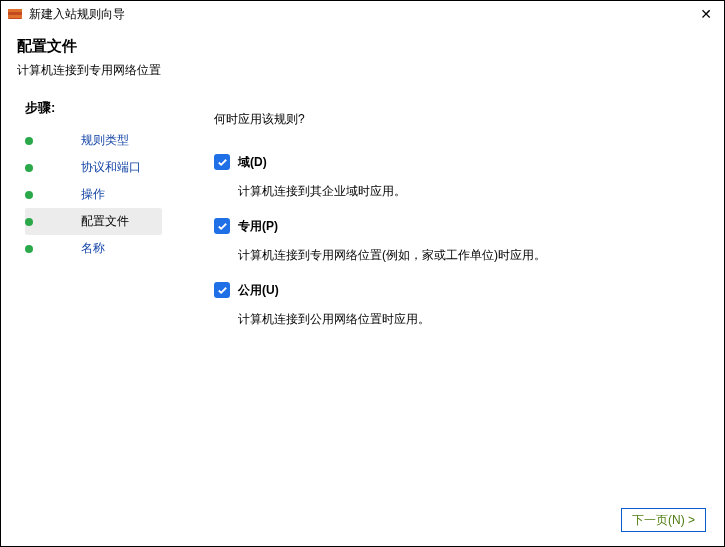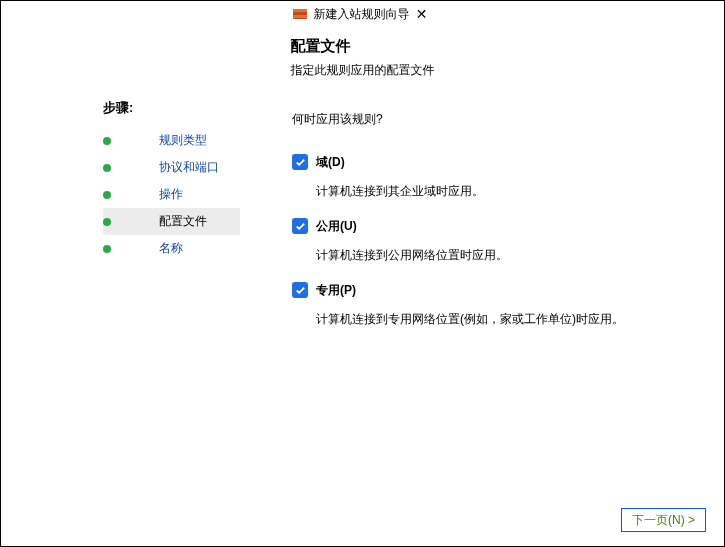--- a/index.html
+++ b/index.html
@@ -1,17 +1,17 @@
 <!DOCTYPE html>
 <html><head>
   <meta charset="utf-8">
   <style>
     * { margin:0; padding:0; box-sizing:border-box; }
     body { font-family:"Microsoft YaHei","Segoe UI",sans-serif; font-size:12px; background:#fff; }
-    .window { width:725px; height:547px; border:1px solid #000; position:relative; display:flex; flex-direction:column;align-items:center; }
+    .window { width:725px; height:547px; border:1px solid #000; position:relative; display:flex; flex-direction:column; }
     .titlebar { display:flex; align-items:center; padding:4px 6px; height:26px; }
     .titlebar .icon { width:16px; height:16px; margin-right:6px; }
     .titlebar .title { flex:1; font-size:12px; }
     .close { width:24px; text-align:center; font-size:14px; cursor:default; }
     .header { padding:10px 16px 12px; }
     .header h1 { font-size:15px; font-weight:bold; margin-bottom:6px; }
     .header p { font-size:12px; }
     .body { flex:1; display:flex; min-height:0; }
     .sidebar { width:185px; padding:8px 24px; }
     .sidebar-heading { font-size:13px; font-weight:bold; margin-bottom:10px; }
@@ -40,21 +40,21 @@
           <rect x="1" y="3" width="14" height="3" fill="#e0702e"></rect>
           <rect x="1" y="9" width="14" height="3" fill="#e0702e"></rect>
         </svg>
     </span>
     <span class="title">新建入站规则向导</span>
     <span class="close">✕</span>
   </div>
 
   <div class="header">
     <h1>配置文件</h1>
-    <p>指定此规则应用的配置文件</p>
+    <p>计算机连接到专用网络位置</p>
   </div>
 
   <div class="body">
     <div class="sidebar">
       <div class="sidebar-heading">步骤:</div>
       <div class="step">
           <span class="bullet"></span>
           <span>规则类型</span>
         </div>
       <div class="step">
@@ -90,34 +90,34 @@
         </div>
       </div>
 
       <div class="opt">
         <span class="cb">
             <svg viewBox="0 0 12 12">
               <path d="M2 6l2.5 2.5L10 3" stroke="#fff" stroke-width="2" fill="none"></path>
             </svg>
           </span>
         <div class="opt-text">
-          <div class="lbl">公用(U)</div>
-          <div class="desc">计算机连接到公用网络位置时应用。</div>
+          <div class="lbl">专用(P)</div>
+          <div class="desc">计算机连接到专用网络位置(例如，家或工作单位)时应用。</div>
         </div>
       </div>
 
       <div class="opt">
         <span class="cb">
             <svg viewBox="0 0 12 12">
               <path d="M2 6l2.5 2.5L10 3" stroke="#fff" stroke-width="2" fill="none"></path>
             </svg>
           </span>
         <div class="opt-text">
-          <div class="lbl">专用(P)</div>
-          <div class="desc">计算机连接到专用网络位置(例如，家或工作单位)时应用。</div>
+          <div class="lbl">公用(U)</div>
+          <div class="desc">计算机连接到公用网络位置时应用。</div>
         </div>
       </div>
     </div>
   </div>
 
   <div class="ghost-text">白云一键  </div>
   <div class="footer">
     <div class="btn">下一页(N) &gt;</div>
   </div>
 </div>

